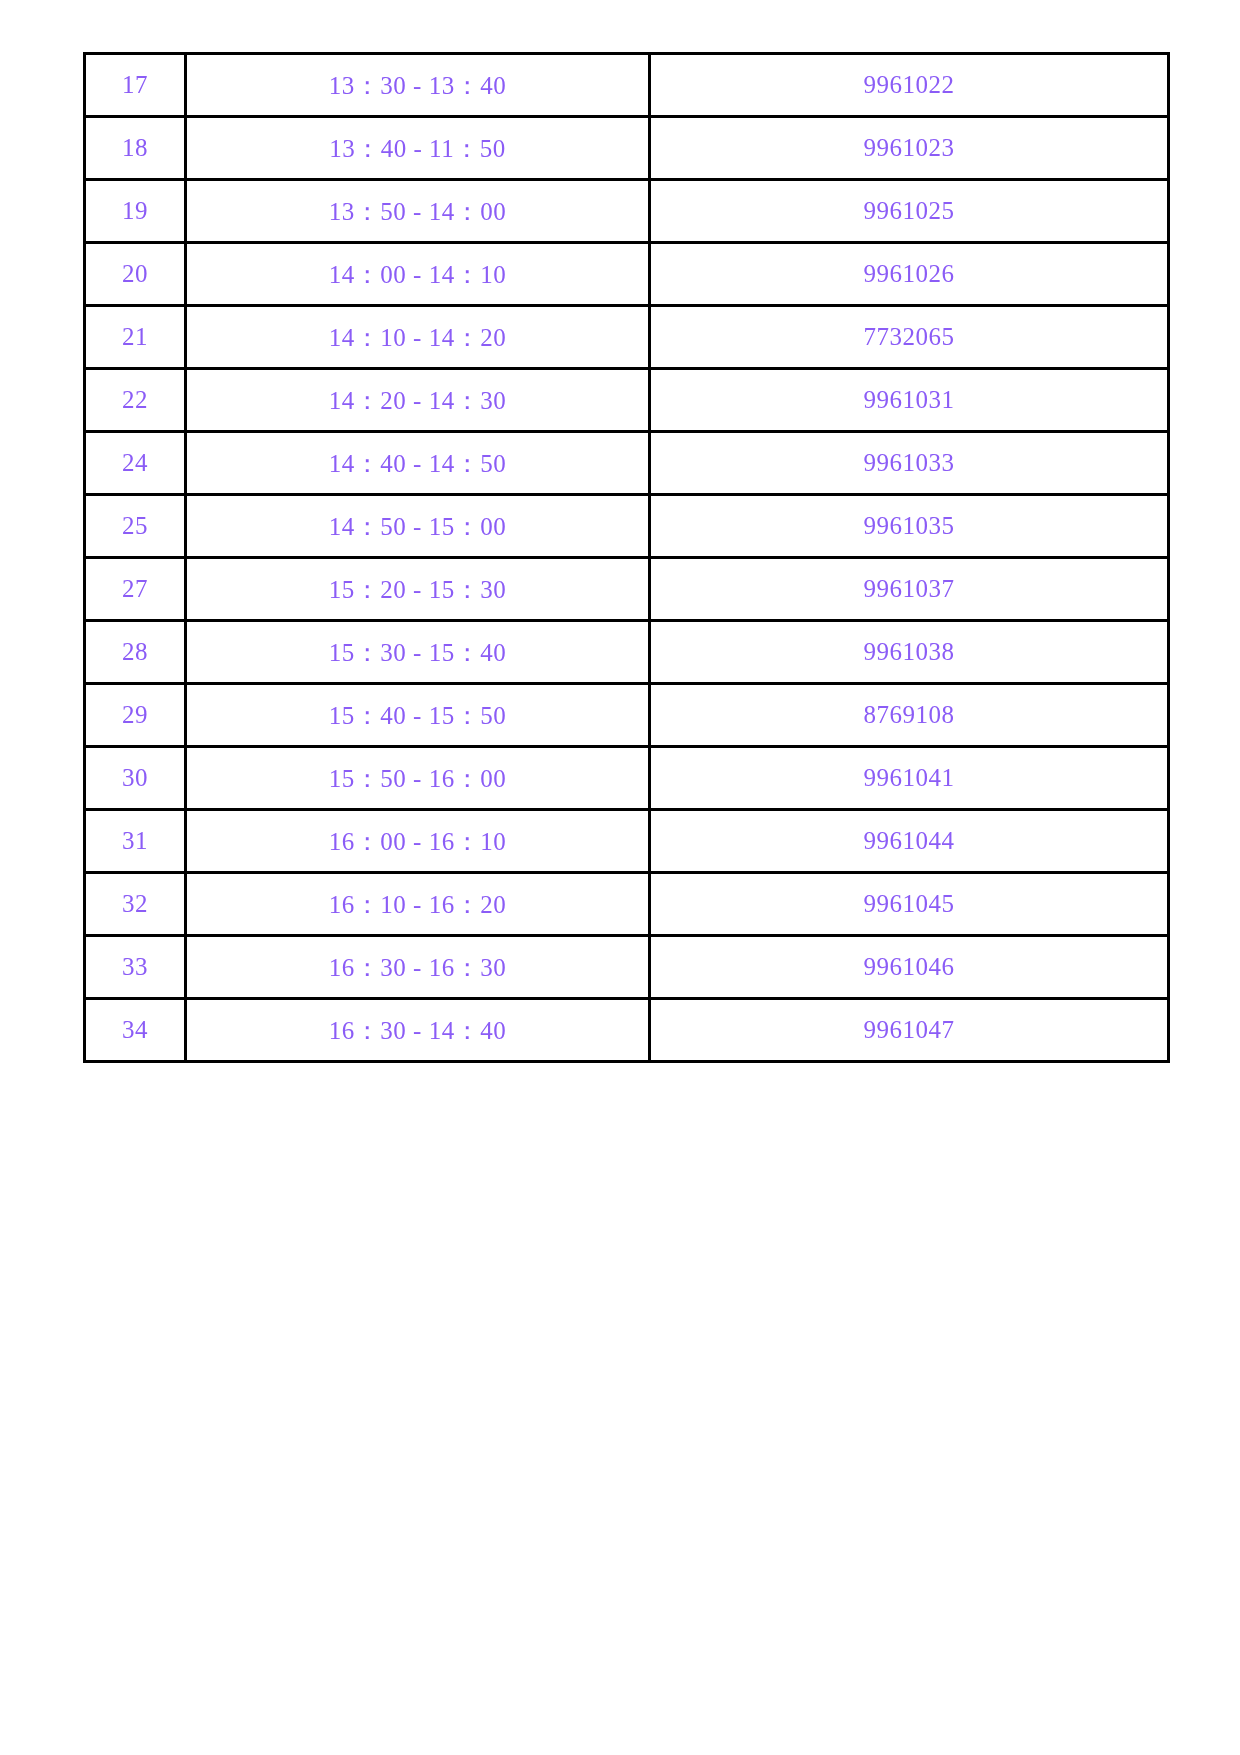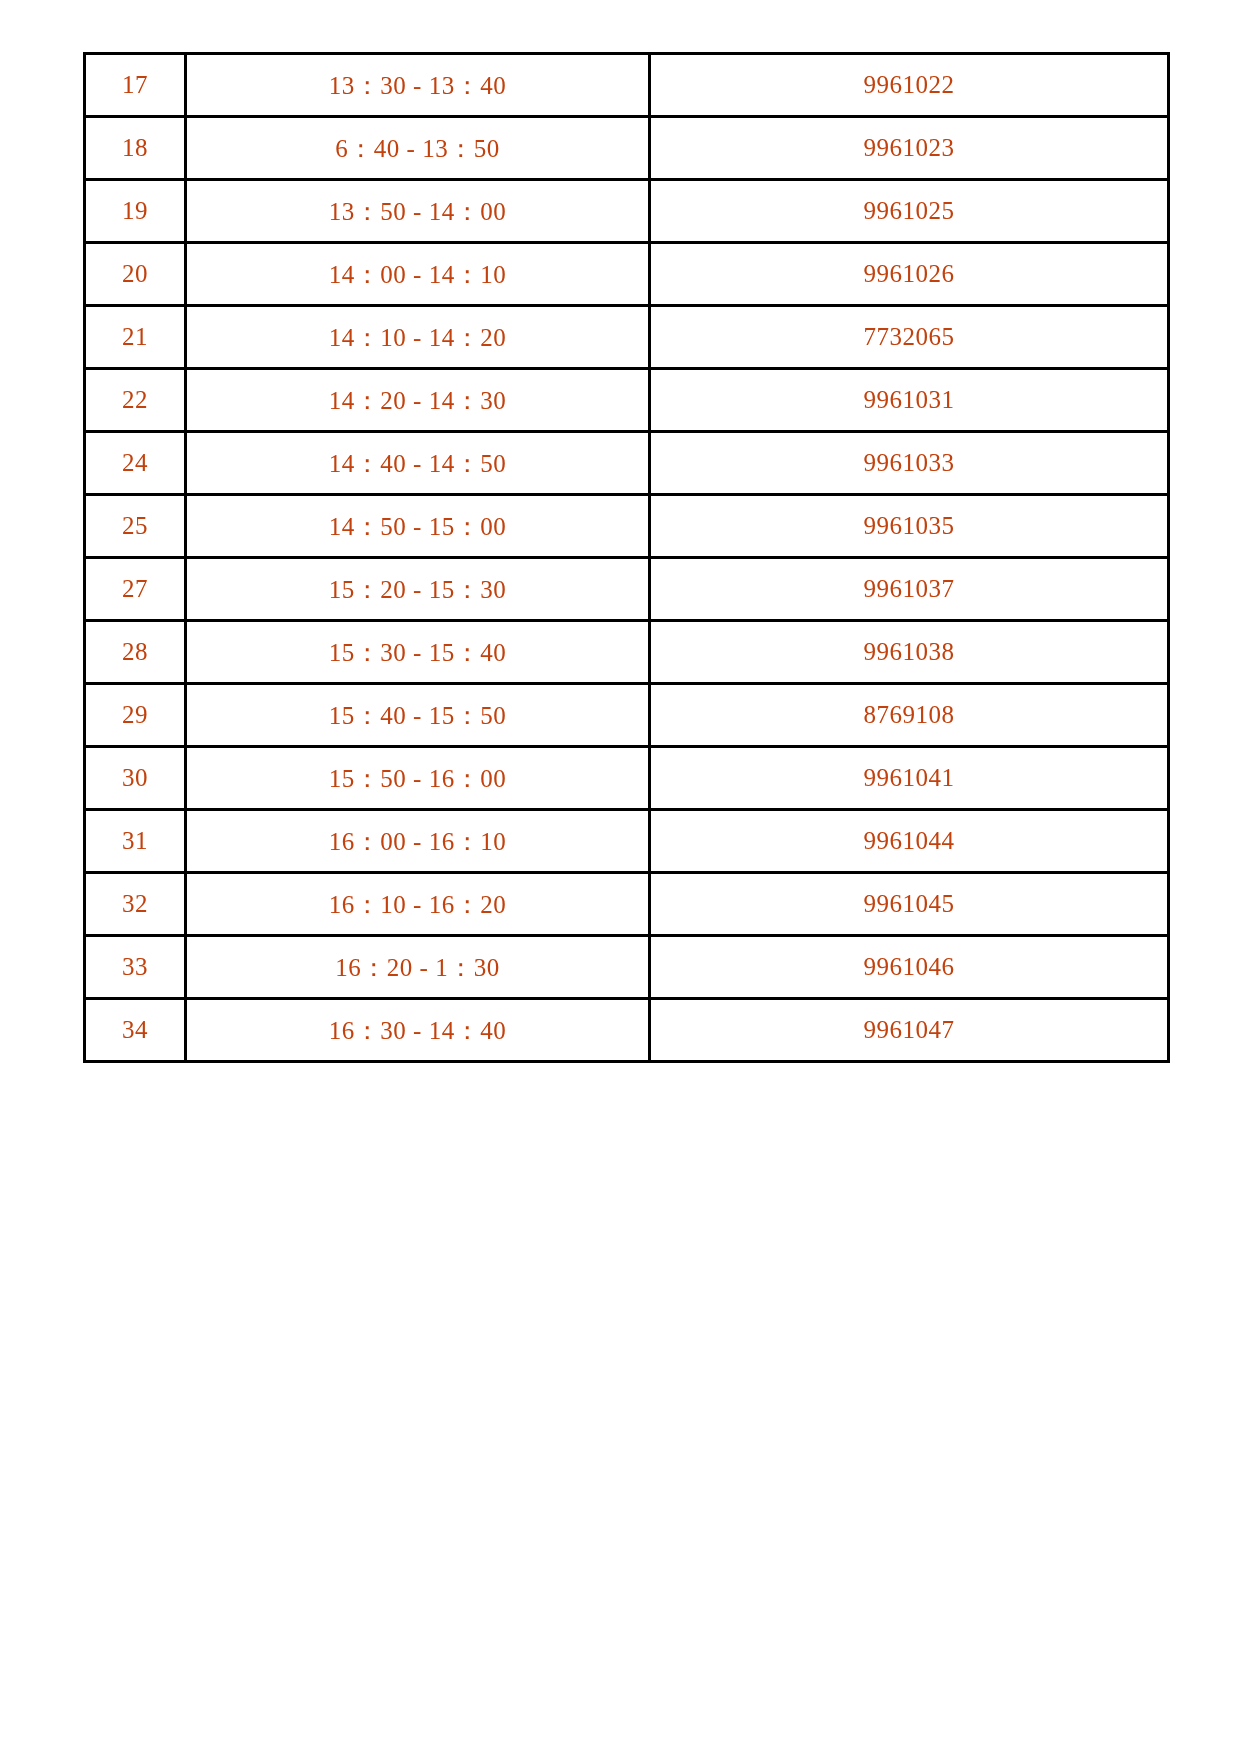--- a/index.html
+++ b/index.html
@@ -25,21 +25,21 @@
     width: 1084px;
   }
   table.schedule td {
     border: 3px solid #000000;
     height: 60px;
     padding: 0;
     text-align: center;
     vertical-align: middle;
     font-size: 25px;
     letter-spacing: 0.5px;
-    color: #c2410c;
+    color: #8b5cf6;
     white-space: nowrap;
     overflow: hidden;
     margin-left: 12px;
   }
   col.col-slot { width: 101px; }
   col.col-time { width: 464px; }
   col.col-code { width: 519px; }
 </style>
 </head>
 <body>
@@ -53,21 +53,21 @@
     </colgroup>
     <tbody>
   <tr>
     <td>17</td>
     <td>13：30 - 13：40</td>
     <td>9961022</td>
   </tr>
 
   <tr>
     <td>18</td>
-    <td>6：40 - 13：50</td>
+    <td>13：40 - 11：50</td>
     <td>9961023</td>
   </tr>
 
   <tr>
     <td>19</td>
     <td>13：50 - 14：00</td>
     <td>9961025</td>
   </tr>
 
   <tr>
@@ -134,21 +134,21 @@
   </tr>
 
   <tr>
     <td>32</td>
     <td>16：10 - 16：20</td>
     <td>9961045</td>
   </tr>
 
   <tr>
     <td>33</td>
-    <td>16：20 - 1：30</td>
+    <td>16：30 - 16：30</td>
     <td>9961046</td>
   </tr>
 
   <tr>
     <td>34</td>
     <td>16：30 - 14：40</td>
     <td>9961047</td>
   </tr>
 </tbody>
   </table>

